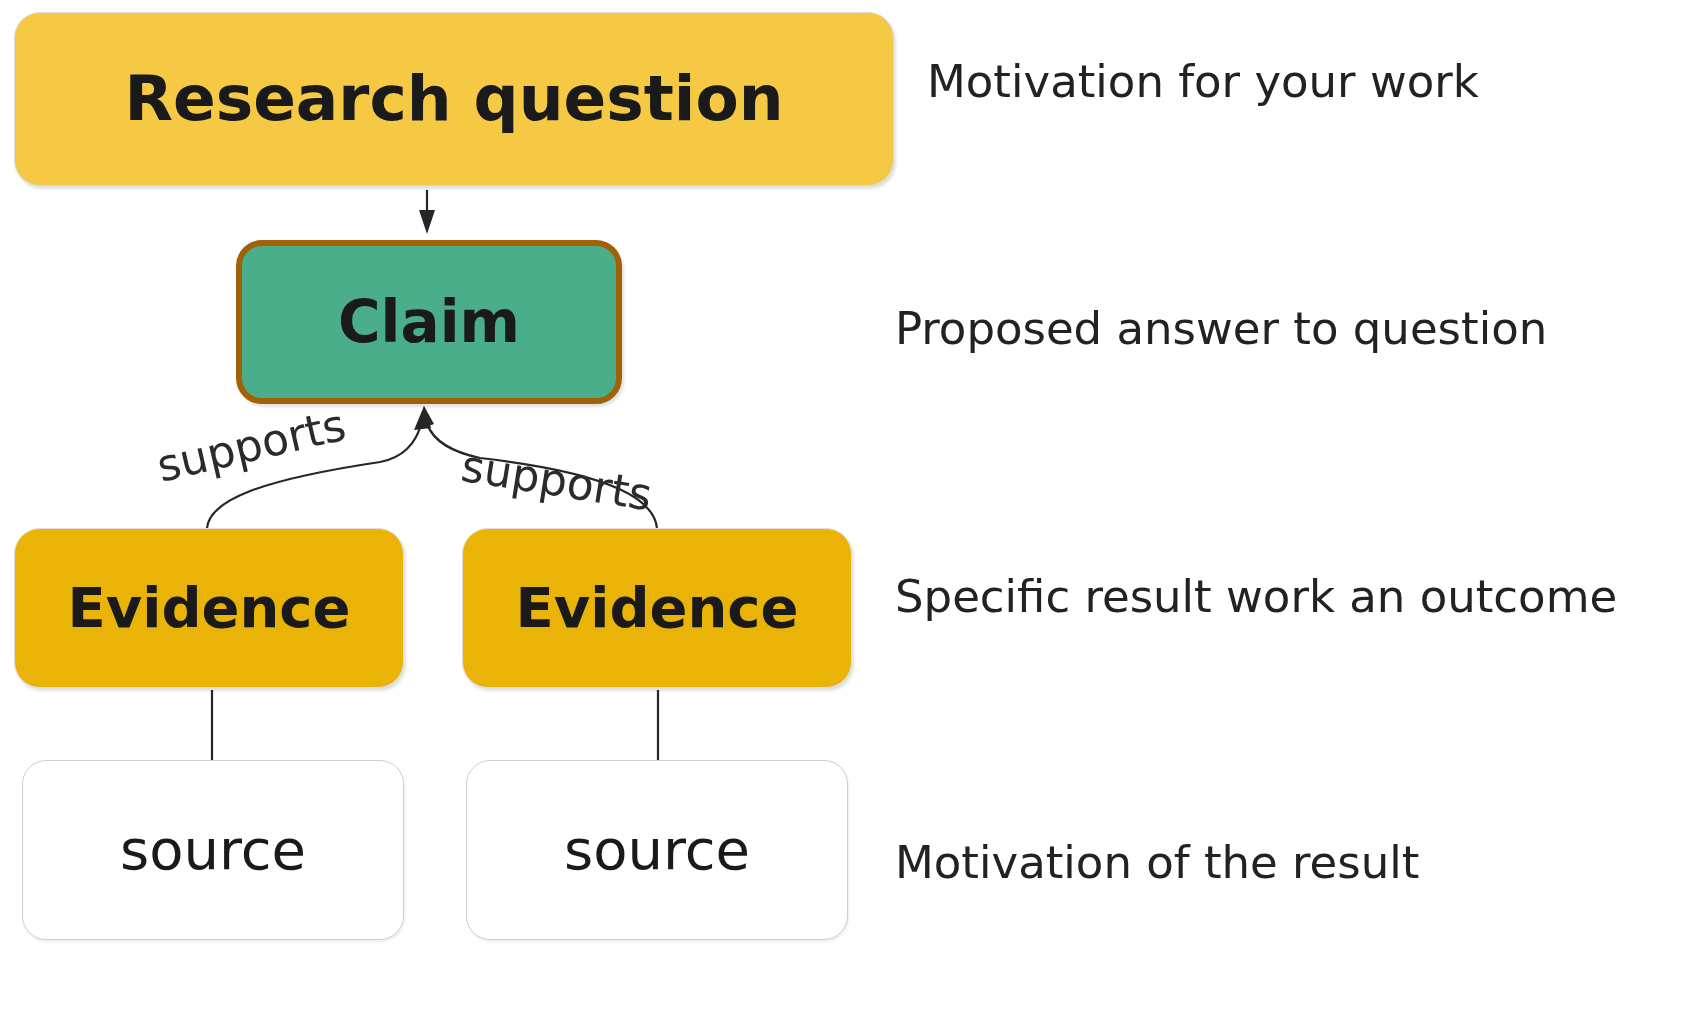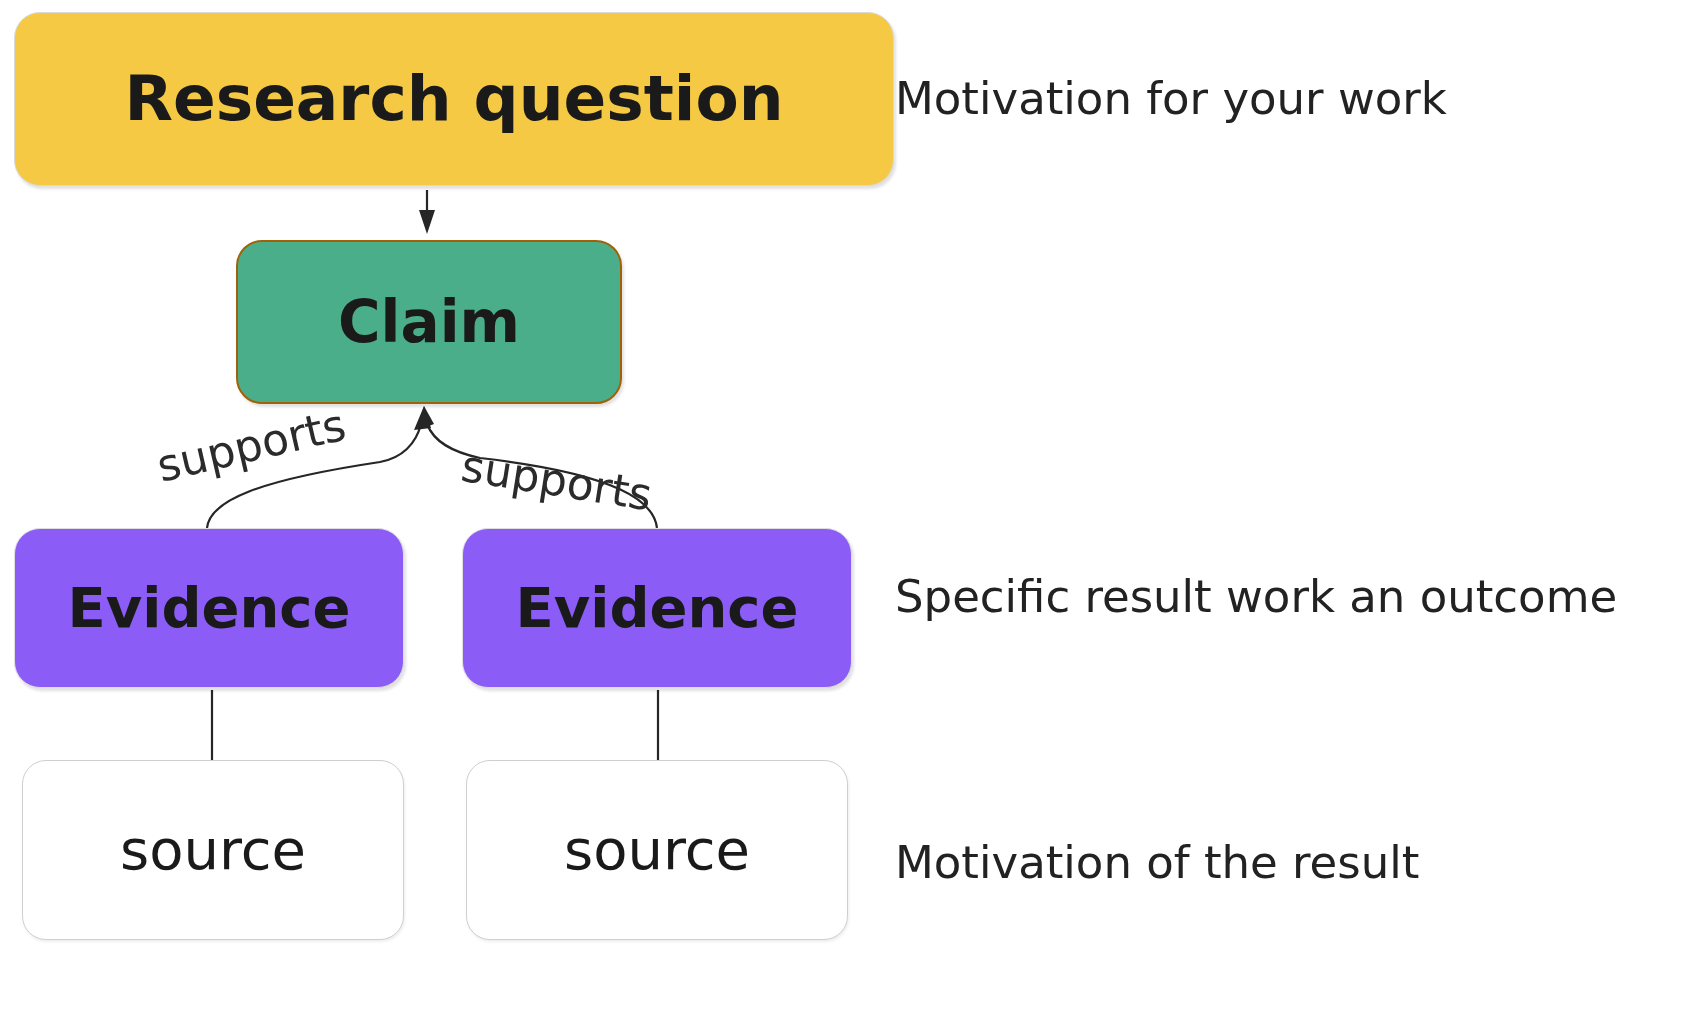--- a/index.html
+++ b/index.html
@@ -46,30 +46,30 @@
     font-size: 63px;
     font-weight: bold;
   }
   
   #node-claim {
     left: 236px;
     top: 240px;
     width: 386px;
     height: 164px;
     background: #4BAE8B;
-    border: 2px solid #a16207;
+    border: 6px solid #a16207;
     box-shadow: 2px 3px 3px rgba(0,0,0,0.12);
     font-size: 58px;
     font-weight: bold;
   }
   
   .node-evidence {
     top: 528px;
     height: 160px;
-    background: #8b5cf6;
+    background: #eab308;
     border: 1px solid #e0dede;
     box-shadow: 2px 3px 3px rgba(0,0,0,0.12);
     font-size: 56px;
     font-weight: bold;
   }
   #node-evidence-left  { left: 14px;  width: 390px; }
   #node-evidence-right { left: 462px; width: 390px; }
   
   .node-source {
     top: 760px;
@@ -87,21 +87,21 @@
   
   .desc {
     position: absolute;
     left: 895px;
     color: #222222;
     font-size: 45px;
     font-weight: normal;
     white-space: nowrap;
     line-height: 1;
   }
-  #desc-0 { top: 76px; }
+  #desc-0 { top: 59px; margin-left: 32px; }
   #desc-1 { top: 306px; }
   #desc-2 { top: 574px; }
   #desc-3 { top: 840px; }
 
   
   #edges {
     position: absolute;
     left: 0; top: 0;
     width: 1682px;
     height: 1020px;
@@ -168,16 +168,17 @@
 
   <div class="node node-source" id="node-source-right">
     <span class="node-label">source</span>
   </div>
 
   <div class="edge-label" id="edge-label-left">supports</div>
 
   <div class="edge-label" id="edge-label-right">supports</div>
 
   <div class="desc" id="desc-0">Motivation for your work</div>
+  <div class="desc" id="desc-1">Proposed answer to question</div>
   <div class="desc" id="desc-2">Specific result work an outcome</div>
   <div class="desc" id="desc-3">Motivation of the result</div>
 
 </div>
 
 </body></html>

